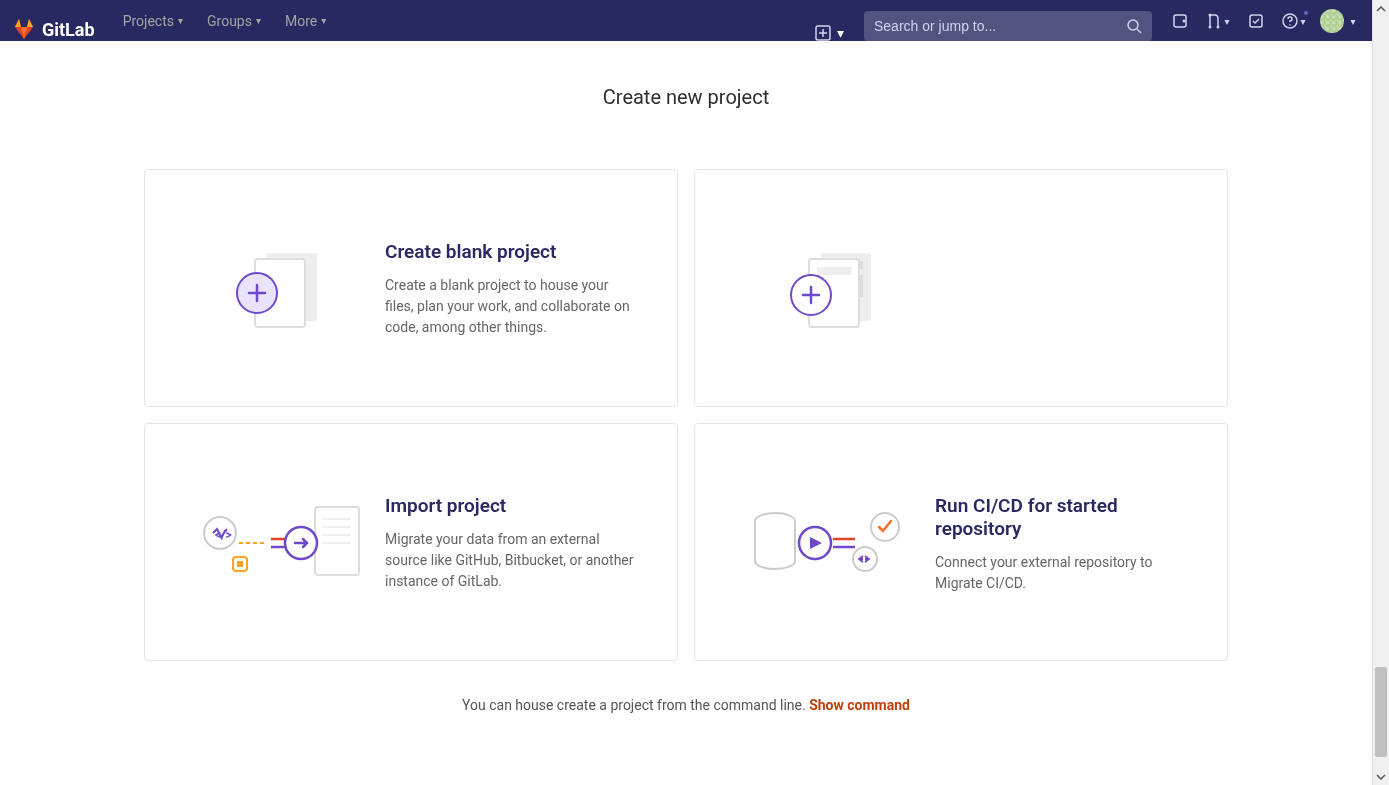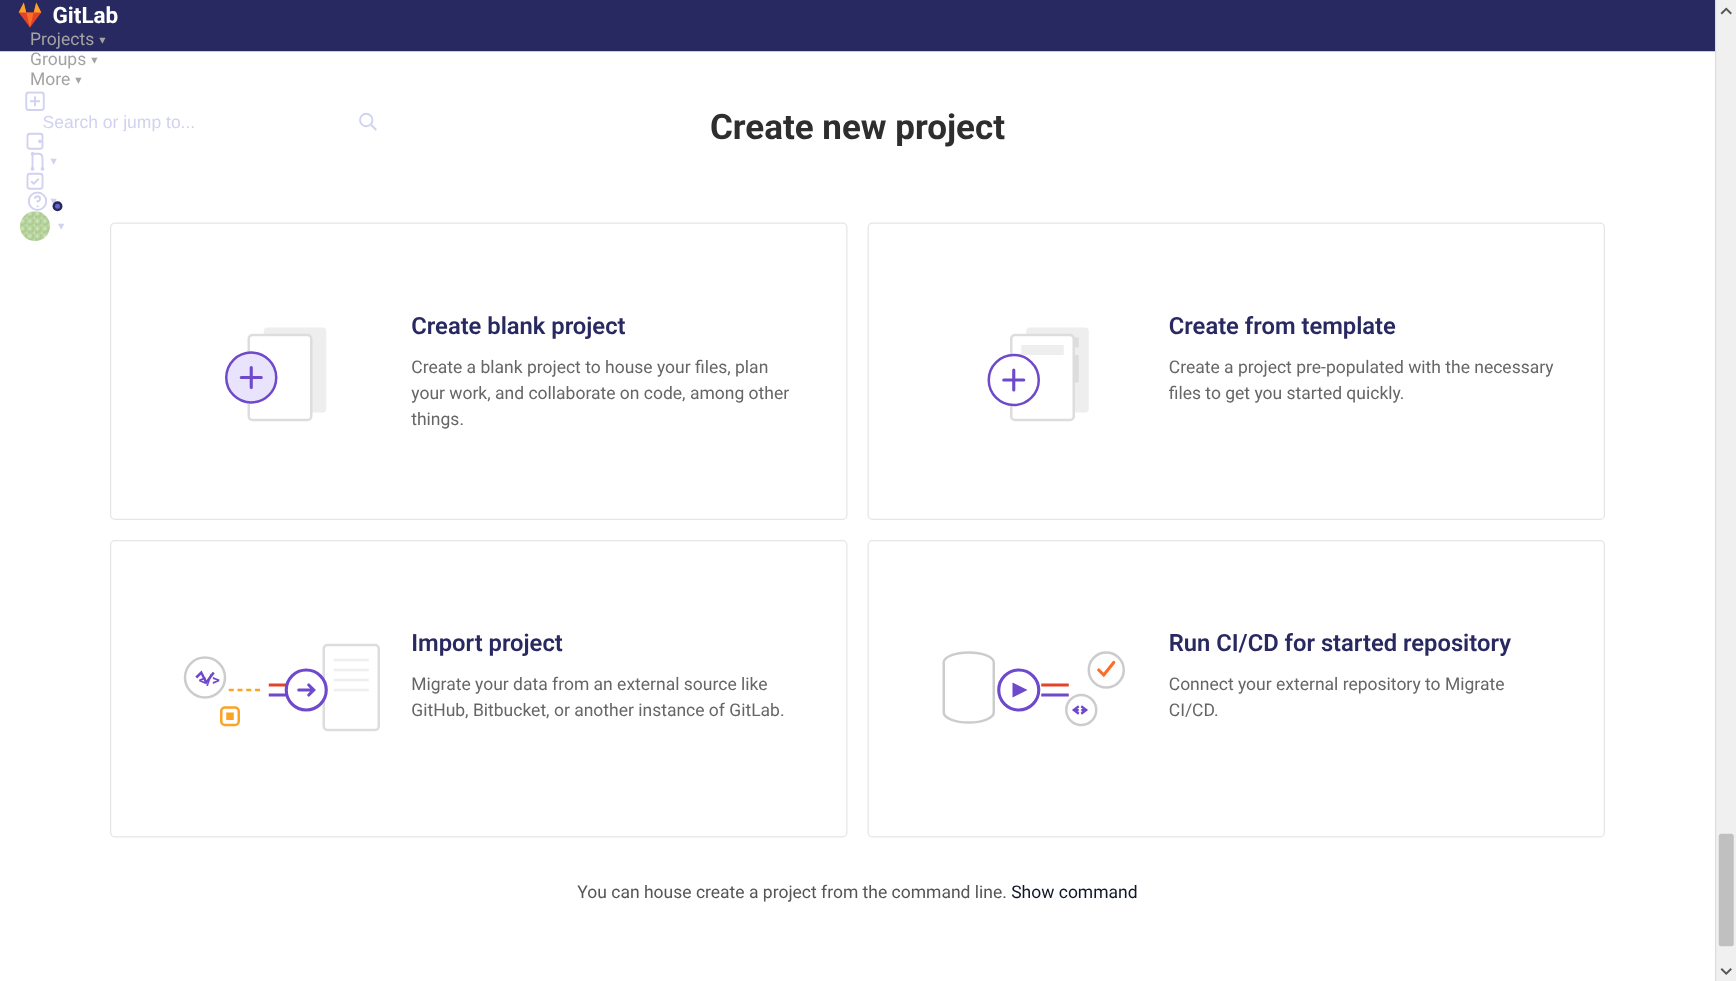--- a/index.html
+++ b/index.html
@@ -42,25 +42,24 @@
     height: 90px;
     background: #c0c0c0;
     border-radius: 2px;
   }
 
   .nav {
     height: 41px;
     background: #292961;
     color: #fff;
     display: flex;
-    align-items: flex-start;
+    align-items: flex-end;
     padding: 0 12px;
     font-size: 14px;
     width: calc(100% - 17px);
-    flex-direction: column;
   }
   .nav-logo {
     display: flex; align-items: center; margin-right: 16px;
     cursor: pointer;
   }
   .nav-logo-text {
     font-weight: 700; font-size: 18px; margin-left: 6px;
     color: #fff;
   }
   .nav-item {
@@ -114,29 +113,29 @@
     background-size: 6px 6px;
     margin-right: 4px;
   }
 
   .page {
     width: calc(100% - 17px);
     padding-top: 44px;
     text-align: center;
   }
   .page-title {
-    font-size: 28px; font-weight: 700;
+    font-size: 20px; font-weight: 400;
     color: #2e2e2e;
     margin-bottom: 60px;
   }
   .cards {
     display: grid;
     grid-template-columns: 1fr 1fr;
     gap: 16px;
-    width: 1196px;
+    width: 1084px;
     margin: 0 auto;
   }
   .card {
     border: 1px solid #e5e5e5;
     border-radius: 4px;
     padding: 70px 40px 40px 40px;
     display: flex;
     align-items: flex-start;
     text-align: left;
     cursor: pointer;
@@ -160,21 +159,21 @@
     color: #666;
     font-size: 14px;
     line-height: 1.5;
   }
 
   .cli-note {
     margin-top: 36px;
     font-size: 14px;
     color: #555;
   }
-  .cli-note a { color: #0f172a; text-decoration: none; cursor: pointer; }
+  .cli-note a { color: #c2410c; text-decoration: none; cursor: pointer; font-weight: bold; }
 
   svg { display: block; }
 </style>
 </head>
 <body>
 
 <div class="scrollbar-right">
   <div class="scrollbar-btn">
     <svg width="10" height="10" viewBox="0 0 10 10">
         <path d="M1 7 L5 3 L9 7" fill="none" stroke="#555" stroke-width="1.5"></path>
@@ -293,24 +292,20 @@
       <div class="card-illus">
         <svg width="120" height="90" viewBox="0 0 120 90">
           <rect x="46" y="8" width="50" height="68" rx="3" fill="#eee"></rect>
           <rect x="54" y="16" width="34" height="8" fill="#ddd"></rect>
           <rect x="54" y="30" width="34" height="22" fill="#ddd"></rect>
           <rect x="34" y="14" width="50" height="68" rx="3" fill="#fff" stroke="#ddd" stroke-width="2"></rect>
           <rect x="42" y="22" width="34" height="8" fill="#eee"></rect>
           <circle cx="36" cy="50" r="20" fill="#fff" stroke="#6e49cb" stroke-width="2"></circle>
           <path d="M36 42 V58 M28 50 H44" stroke="#6e49cb" stroke-width="2.5" stroke-linecap="round"></path>
         </svg>
-      </div>
-      <div class="card-body">
-        <h3 class="card-title">Create from template</h3>
-        <p class="card-desc">Create a project pre-populated with the necessary files to get you started quickly.</p>
       </div>
     </div>
 
     <div class="card">
       <div class="card-illus">
         <svg width="180" height="90" viewBox="0 0 180 90">
           <rect x="120" y="8" width="44" height="68" rx="3" fill="#fff" stroke="#ddd" stroke-width="2"></rect>
           <line x1="128" y1="20" x2="156" y2="20" stroke="#eee" stroke-width="2"></line>
           <line x1="128" y1="28" x2="156" y2="28" stroke="#eee" stroke-width="2"></line>
           <line x1="128" y1="36" x2="156" y2="36" stroke="#eee" stroke-width="2"></line>

